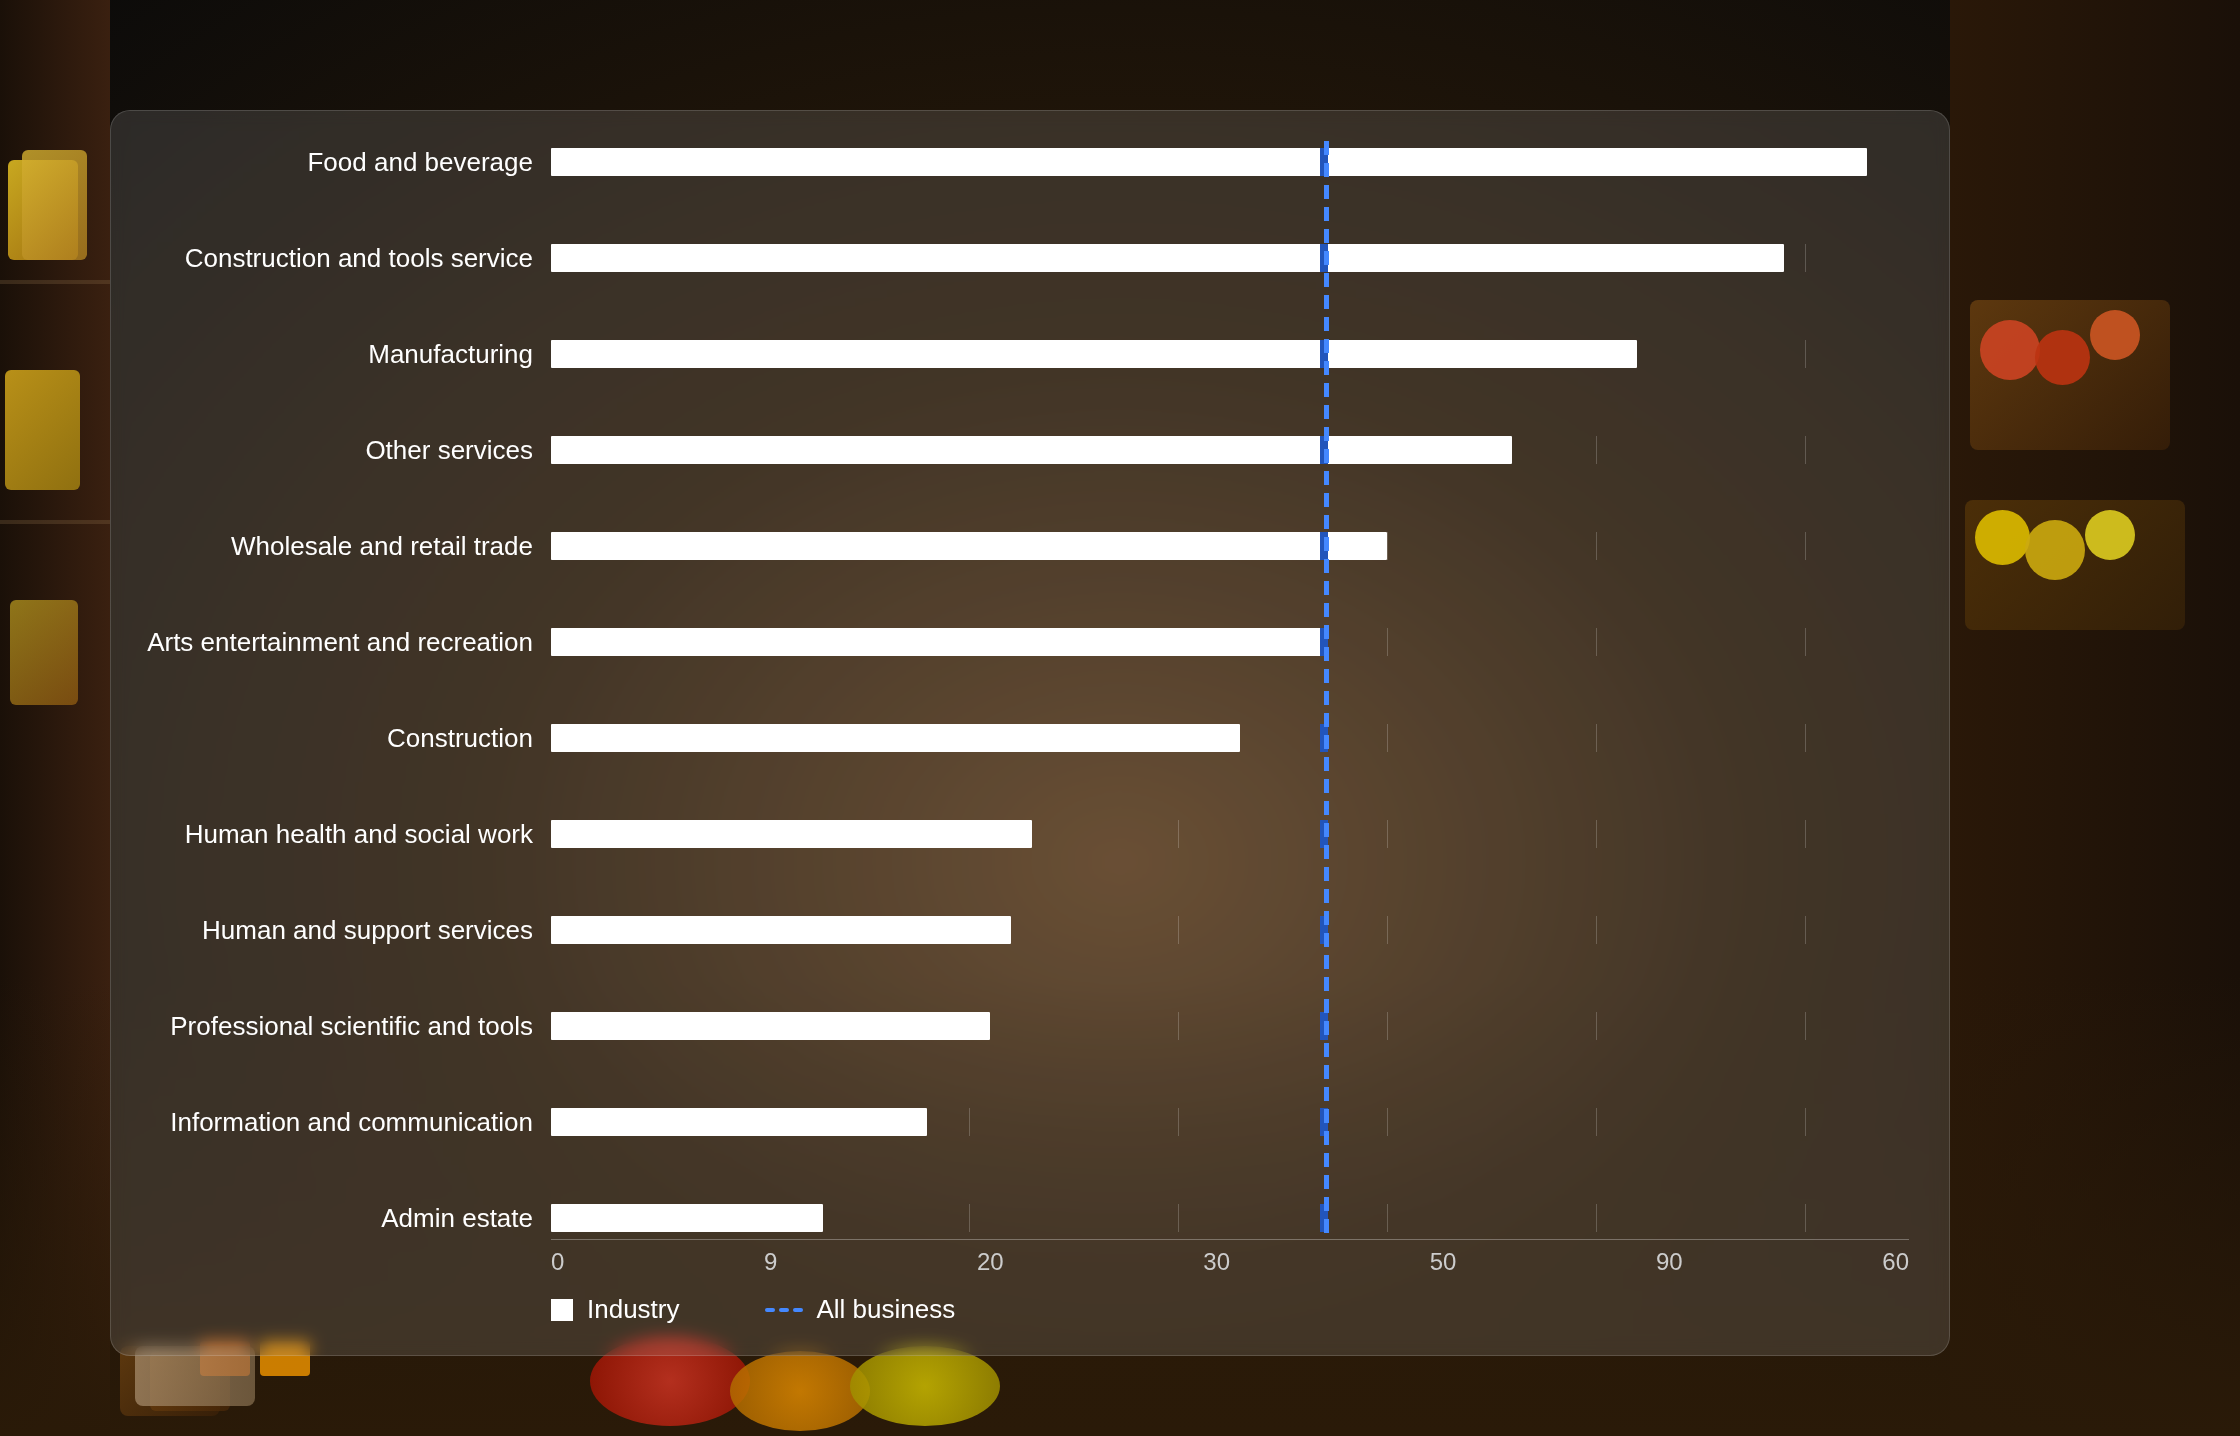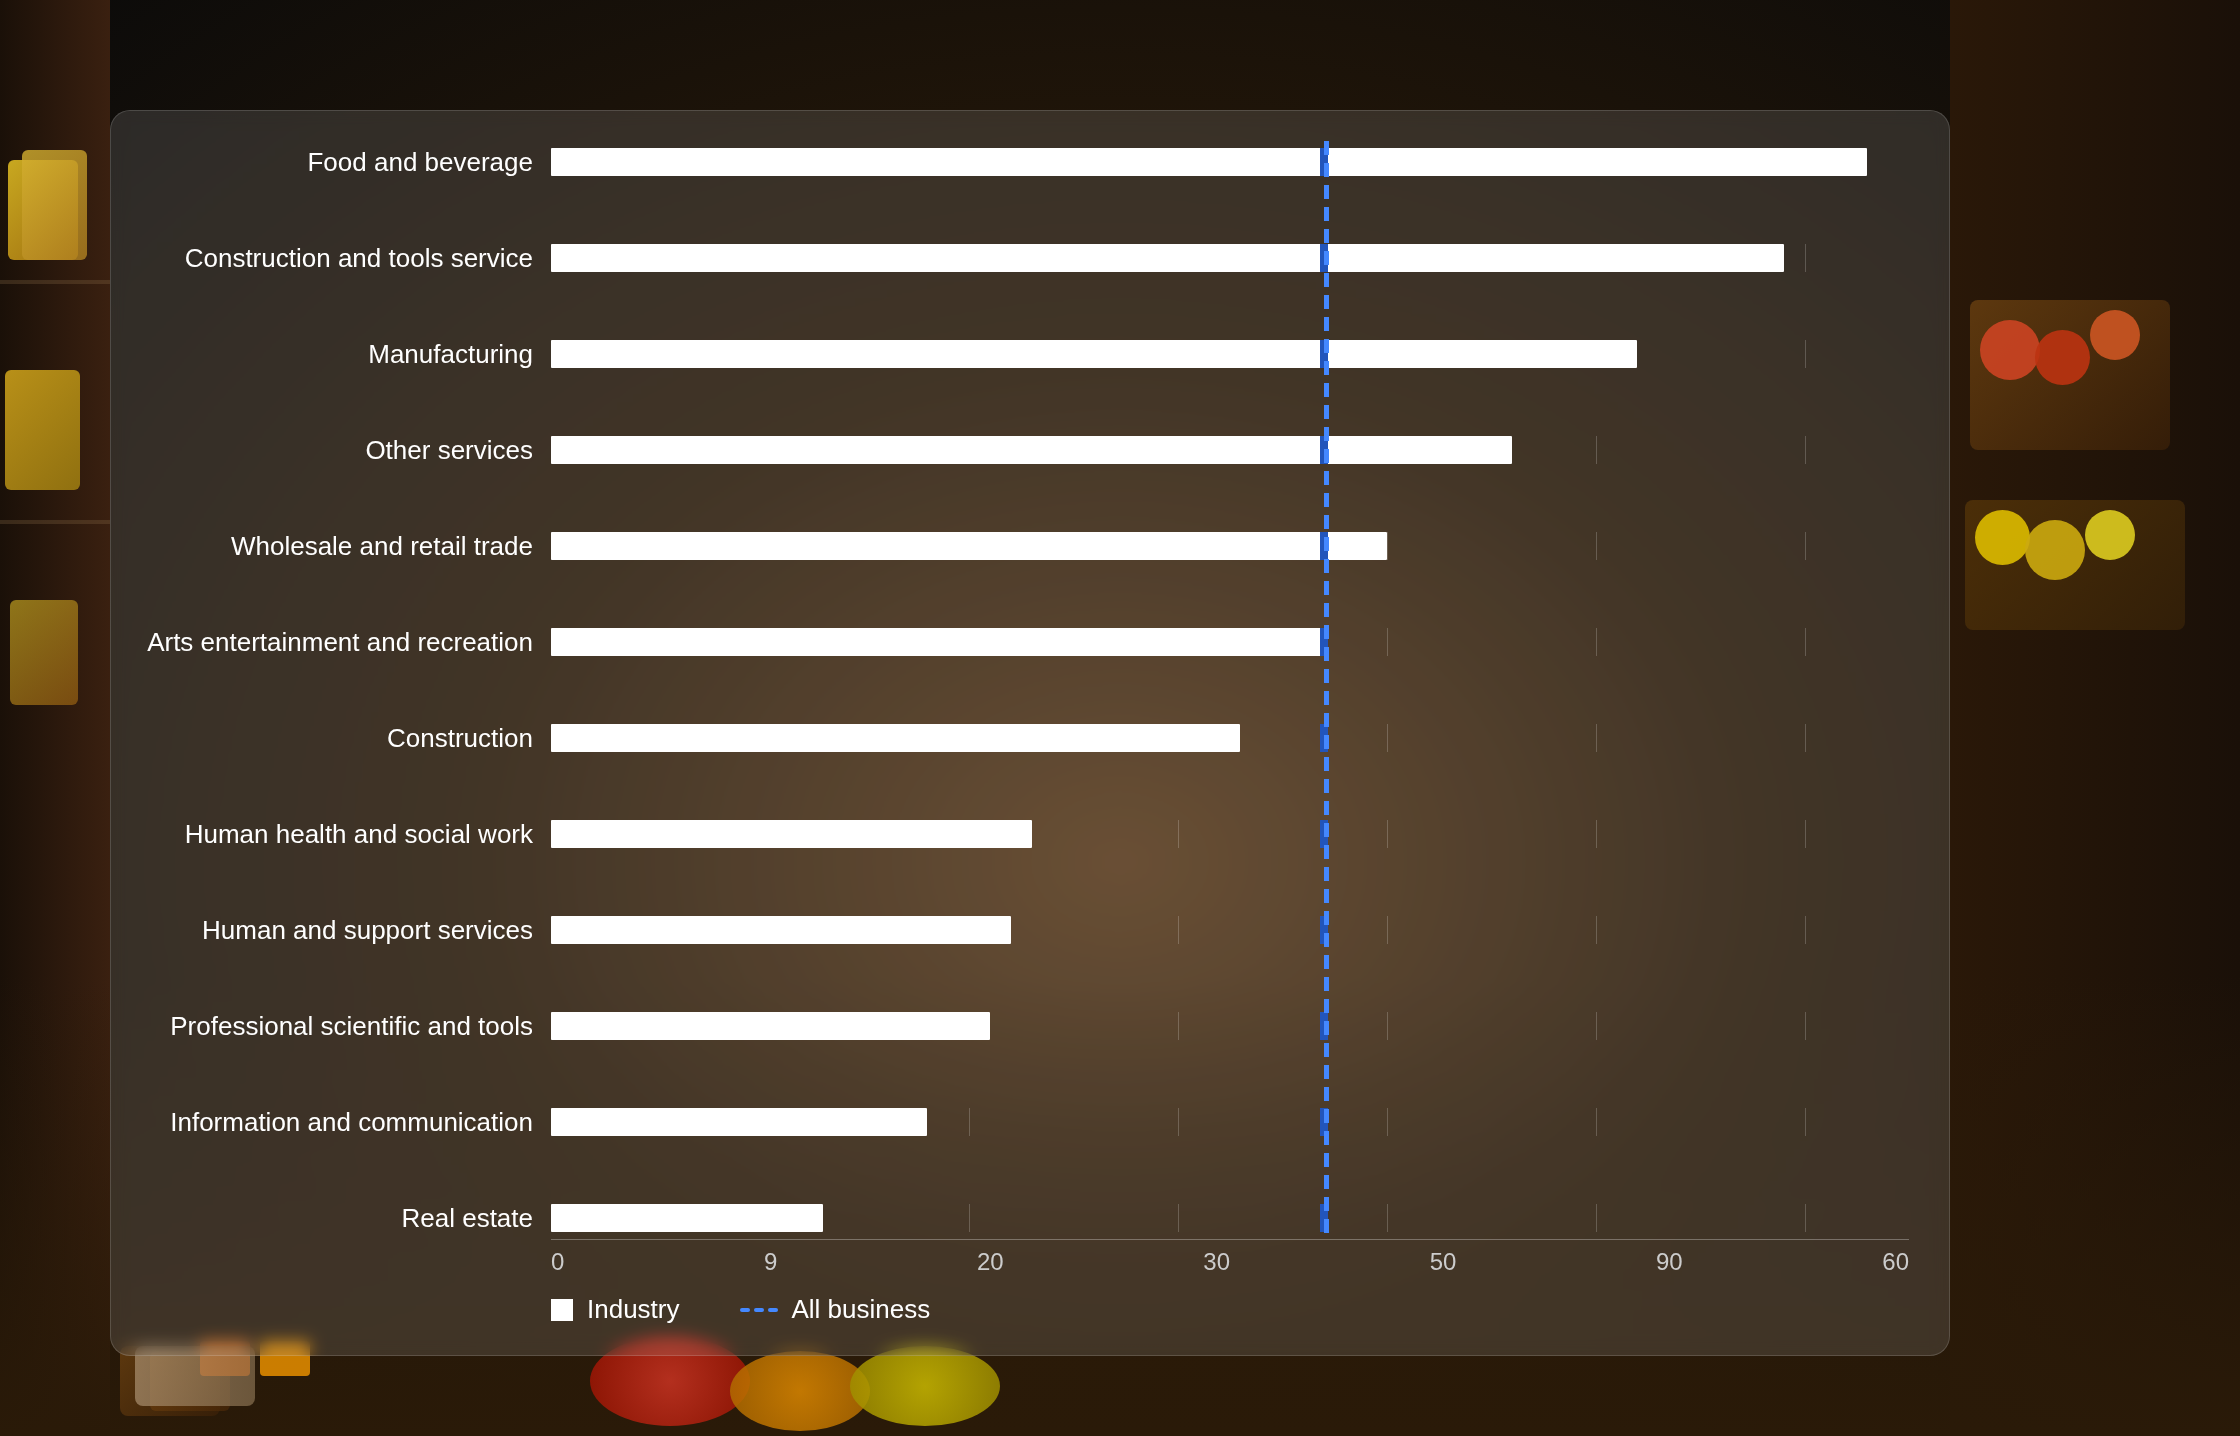--- a/index.html
+++ b/index.html
@@ -142,21 +142,21 @@
         transparent 14px,
         transparent 22px
       );
       z-index: 20;
     }
 
     
     .legend {
       display: flex;
       align-items: center;
-      gap: 60px;
+      gap: 85px;
       padding: 18px 20px 0 420px;
     }
 
     .legend-item {
       display: flex;
       align-items: center;
       gap: 14px;
       color: #ffffff;
       font-size: 26px;
     }
@@ -404,21 +404,21 @@
             <div style="position: absolute; top: 0px; bottom: 0px; left: 46.1538%; width: 1px; background: rgba(255, 255, 255, 0.2);"></div>
             <div style="position: absolute; top: 0px; bottom: 0px; left: 61.5385%; width: 1px; background: rgba(255, 255, 255, 0.2);"></div>
             <div style="position: absolute; top: 0px; bottom: 0px; left: 76.9231%; width: 1px; background: rgba(255, 255, 255, 0.2);"></div>
             <div style="position: absolute; top: 0px; bottom: 0px; left: 92.3077%; width: 1px; background: rgba(255, 255, 255, 0.2);"></div>
           </div>
           <div class="bar-fill" style="width: 27.6923%;"></div>
           <div class="bar-marker" style="left: 56.9231%; transform: translateX(-50%);"></div>
         </div>
       </div>
       <div class="bar-row">
-        <div class="bar-label">Real estate</div>
+        <div class="bar-label">Admin estate</div>
         <div class="bar-track" style="position: relative;">
           <div style="position: absolute; inset: 0px; pointer-events: none;">
             <div style="position: absolute; top: 0px; bottom: 0px; left: 0%; width: 1px; background: rgba(255, 255, 255, 0.2);"></div>
             <div style="position: absolute; top: 0px; bottom: 0px; left: 15.3846%; width: 1px; background: rgba(255, 255, 255, 0.2);"></div>
             <div style="position: absolute; top: 0px; bottom: 0px; left: 30.7692%; width: 1px; background: rgba(255, 255, 255, 0.2);"></div>
             <div style="position: absolute; top: 0px; bottom: 0px; left: 46.1538%; width: 1px; background: rgba(255, 255, 255, 0.2);"></div>
             <div style="position: absolute; top: 0px; bottom: 0px; left: 61.5385%; width: 1px; background: rgba(255, 255, 255, 0.2);"></div>
             <div style="position: absolute; top: 0px; bottom: 0px; left: 76.9231%; width: 1px; background: rgba(255, 255, 255, 0.2);"></div>
             <div style="position: absolute; top: 0px; bottom: 0px; left: 92.3077%; width: 1px; background: rgba(255, 255, 255, 0.2);"></div>
           </div>

